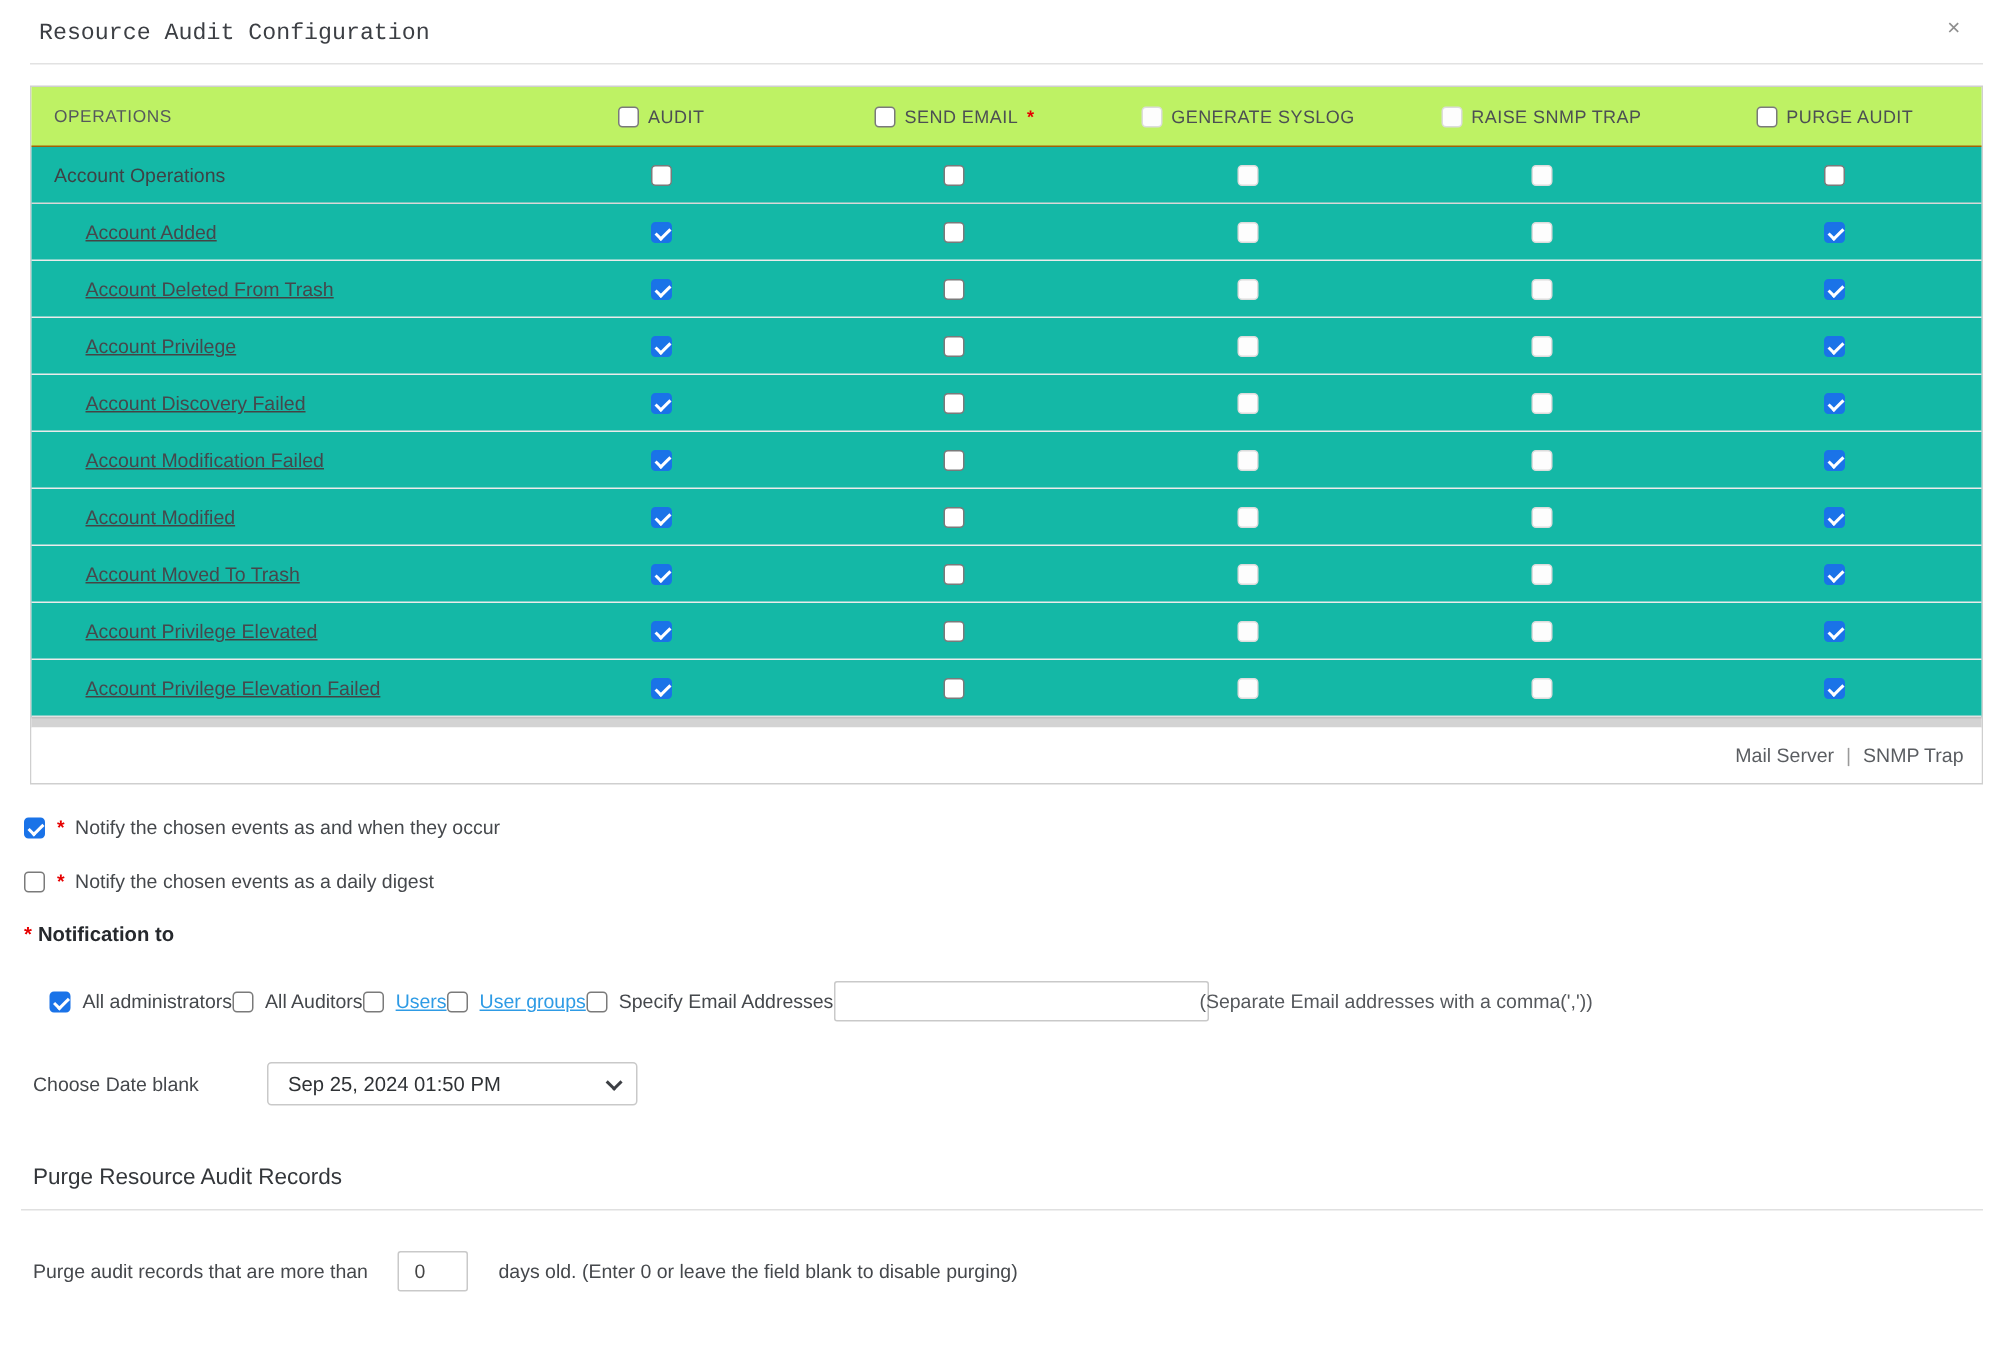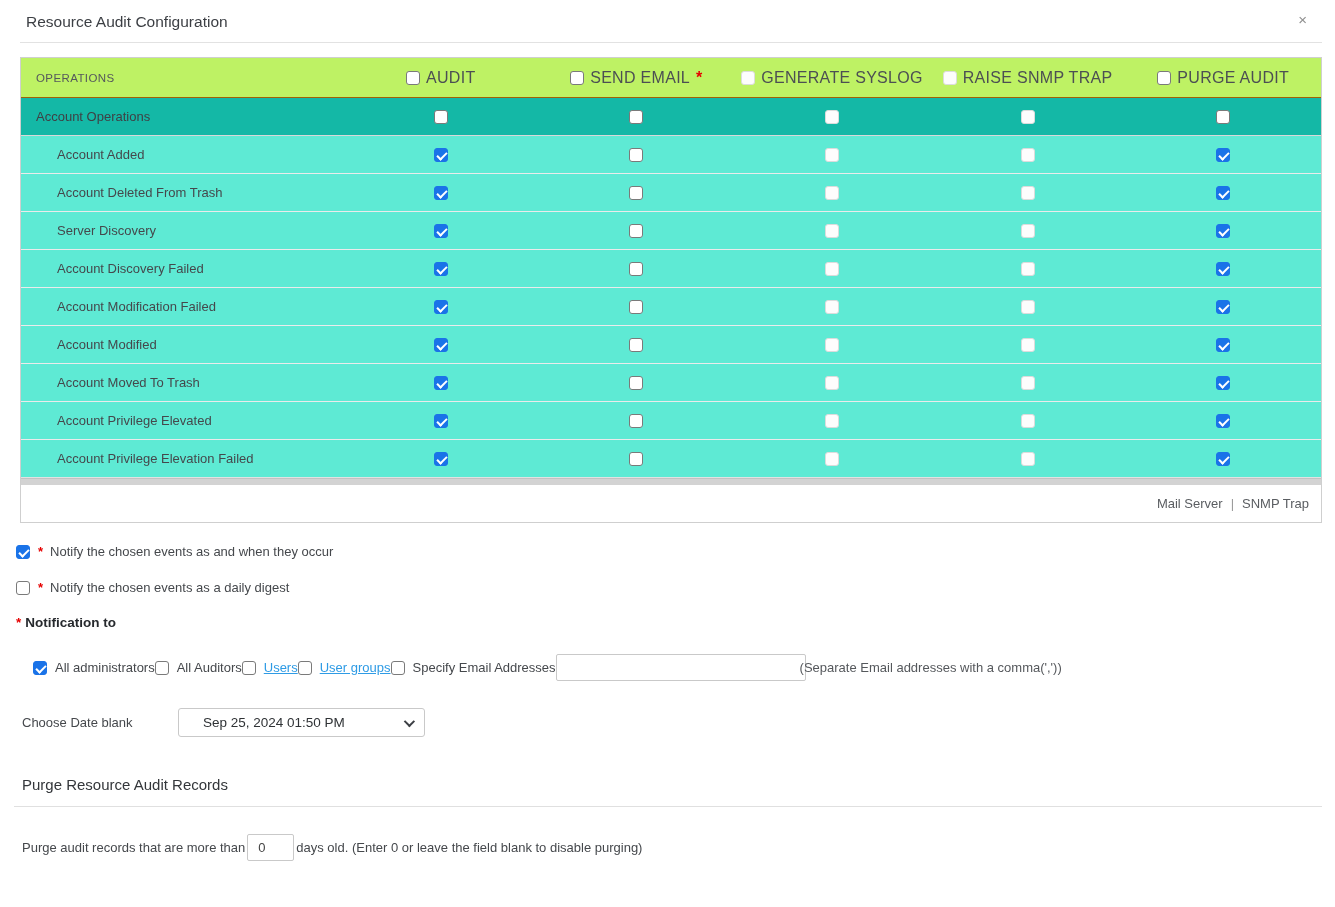--- a/index.html
+++ b/index.html
@@ -3,47 +3,47 @@
 <meta charset="utf-8">
 <style>
   * { margin:0; padding:0; box-sizing:border-box; }
   html,body { background:#fff; }
   body {
     width:1335px; height:907px; overflow:hidden; position:relative;
     font-family:"Liberation Sans","DejaVu Sans",sans-serif; color:#444;
   }
 
   
-  .dlg-header { position:relative; padding:13px 20px 11px 26px; }
+  .dlg-header { position:relative; padding:13px 20px 11px 26px;font-family:Liberation Mono, monospace; }
   .dlg-title { font-size:15.5px; color:#3c3f44; font-weight:400; }
   .dlg-close { position:absolute; right:28px; top:12px; color:#8f8f8f; font-size:15px;
                cursor:pointer; line-height:1; }
   .dlg-divider { border:none; border-top:1px solid #e2e2e2; margin:0 13px 0 20px; }
 
   
   .cb { display:inline-block; width:14px; height:14px; border:1px solid #7a7a7a;
         border-radius:3px; background:#fff; position:relative; flex:0 0 auto; cursor:pointer; }
   .cb.checked { background:#1a73e8; border-color:#1a73e8; }
   .cb.checked::after { content:""; position:absolute; left:4px; top:1px; width:4px; height:8px;
         border:solid #fff; border-width:0 2px 2px 0; transform:rotate(45deg); }
   .cb.disabled { border-color:#dcdcdc; background:#fdfdfd; cursor:default; }
 
   .req { color:#e60000; font-weight:700; }
 
   
   .audit-table { margin:14px 13px 0 20px; border:1px solid #cfcfcf; }
   .t-row { display:grid; grid-template-columns:322px repeat(5,1fr); align-items:center; }
   .t-head { background:#bef264; height:40px; border-bottom:1px solid #a16207; }
   .t-group { background:#14b8a6; height:38px; border-bottom:1px solid #d8d8d8; }
-  .t-data { background:#5eead4; height:38px; border-bottom:1px solid #ebebeb; }
+  .t-data { background:#14b8a6; height:38px; border-bottom:1px solid #ebebeb;text-decoration:underline; }
   .t-data:last-child { border-bottom:1px solid #e2e2e2; }
   .cell { display:flex; align-items:center; }
   .label-cell { padding-left:15px; }
   .head-label { font-size:11.5px; letter-spacing:.4px; color:#55585c; text-transform:uppercase; }
-  .head-cell { justify-content:center; gap:6px; font-size:16px; letter-spacing:.3px;
+  .head-cell { justify-content:center; gap:6px; font-size:12px; letter-spacing:.3px;
                color:#4c4f53; text-transform:uppercase; }
   .group-label { font-size:13px; color:#3e4145; }
   .row-label { font-size:13px; color:#45484c; padding-left:36px; }
   .cb-cell { justify-content:center; }
   .scrollband { height:7px; background:#d3d3d3; border-top:1px solid #c2c2c2; cursor:pointer; }
   .t-footer { background:#fff; height:37px; display:flex; align-items:center;
               justify-content:flex-end; gap:8px; padding-right:12px; font-size:13px; color:#5a5d61; }
   .t-footer a { color:#5a5d61; text-decoration:none; cursor:pointer; }
   .t-footer .sep { color:#9a9a9a; }
 
@@ -61,28 +61,28 @@
   .recipient.linkstyle .r-label { color:#2e9be5; text-decoration:underline; }
   .email-input { width:250px; height:27px; border:1px solid #c9c9c9; border-radius:2px;
                  padding:0 8px; font-size:13px; color:#444; outline:none;
                  font-family:"Liberation Sans",sans-serif; }
   .email-note { color:#55585c; white-space:nowrap; margin-left:-6px; }
 
   .dateformat-row { display:flex; align-items:center; margin:27px 0 0 22px; font-size:13px; color:#45484c; }
   .dateformat-label { width:156px; }
   .date-select { width:247px; height:29px; border:1px solid #c9c9c9; border-radius:3px;
                  background:#fff; display:flex; align-items:center; justify-content:space-between;
-                 padding:0 12px 0 24px; font-size:13.5px; color:#2f3235; cursor:pointer; }
+                 padding:0 12px 0 13px; font-size:13.5px; color:#2f3235; cursor:pointer; }
   .chev { width:8px; height:8px; border-right:2px solid #3c3f44; border-bottom:2px solid #3c3f44;
           transform:rotate(45deg) translateY(-2px); }
 
   
   .purge-heading { margin:39px 0 0 22px; font-size:15px; color:#33363a; font-weight:400; }
   .purge-divider { border:none; border-top:1px solid #e0e0e0; margin:13px 13px 0 14px; }
-  .purge-row { display:flex; align-items:center; gap:2px; margin:27px 0 0 22px;
+  .purge-row { display:flex; align-items:center; gap:20px; margin:27px 0 0 22px;
                font-size:13px; color:#45484c; }
   .days-input { width:47px; height:27px; border:1px solid #c9c9c9; border-radius:2px;
                 padding:0 0 0 10px; font-size:13px; color:#444; outline:none;
                 font-family:"Liberation Sans",sans-serif; }
 </style>
 </head>
 <body>
 
 <div class="dlg-header">
   <div class="dlg-title">Resource Audit Configuration</div>
@@ -191,21 +191,21 @@
   <div class="cell cb-cell">
     <span class="cb disabled"></span>
   </div>
 
   <div class="cell cb-cell">
     <span class="cb checked"></span>
   </div>
 </div>
 
   <div class="t-row t-data">
-    <div class="cell label-cell row-label">Server Discovery</div>
+    <div class="cell label-cell row-label">Account Privilege</div>
 
   <div class="cell cb-cell">
     <span class="cb checked"></span>
   </div>
 
   <div class="cell cb-cell">
     <span class="cb"></span>
   </div>
 
   <div class="cell cb-cell">

